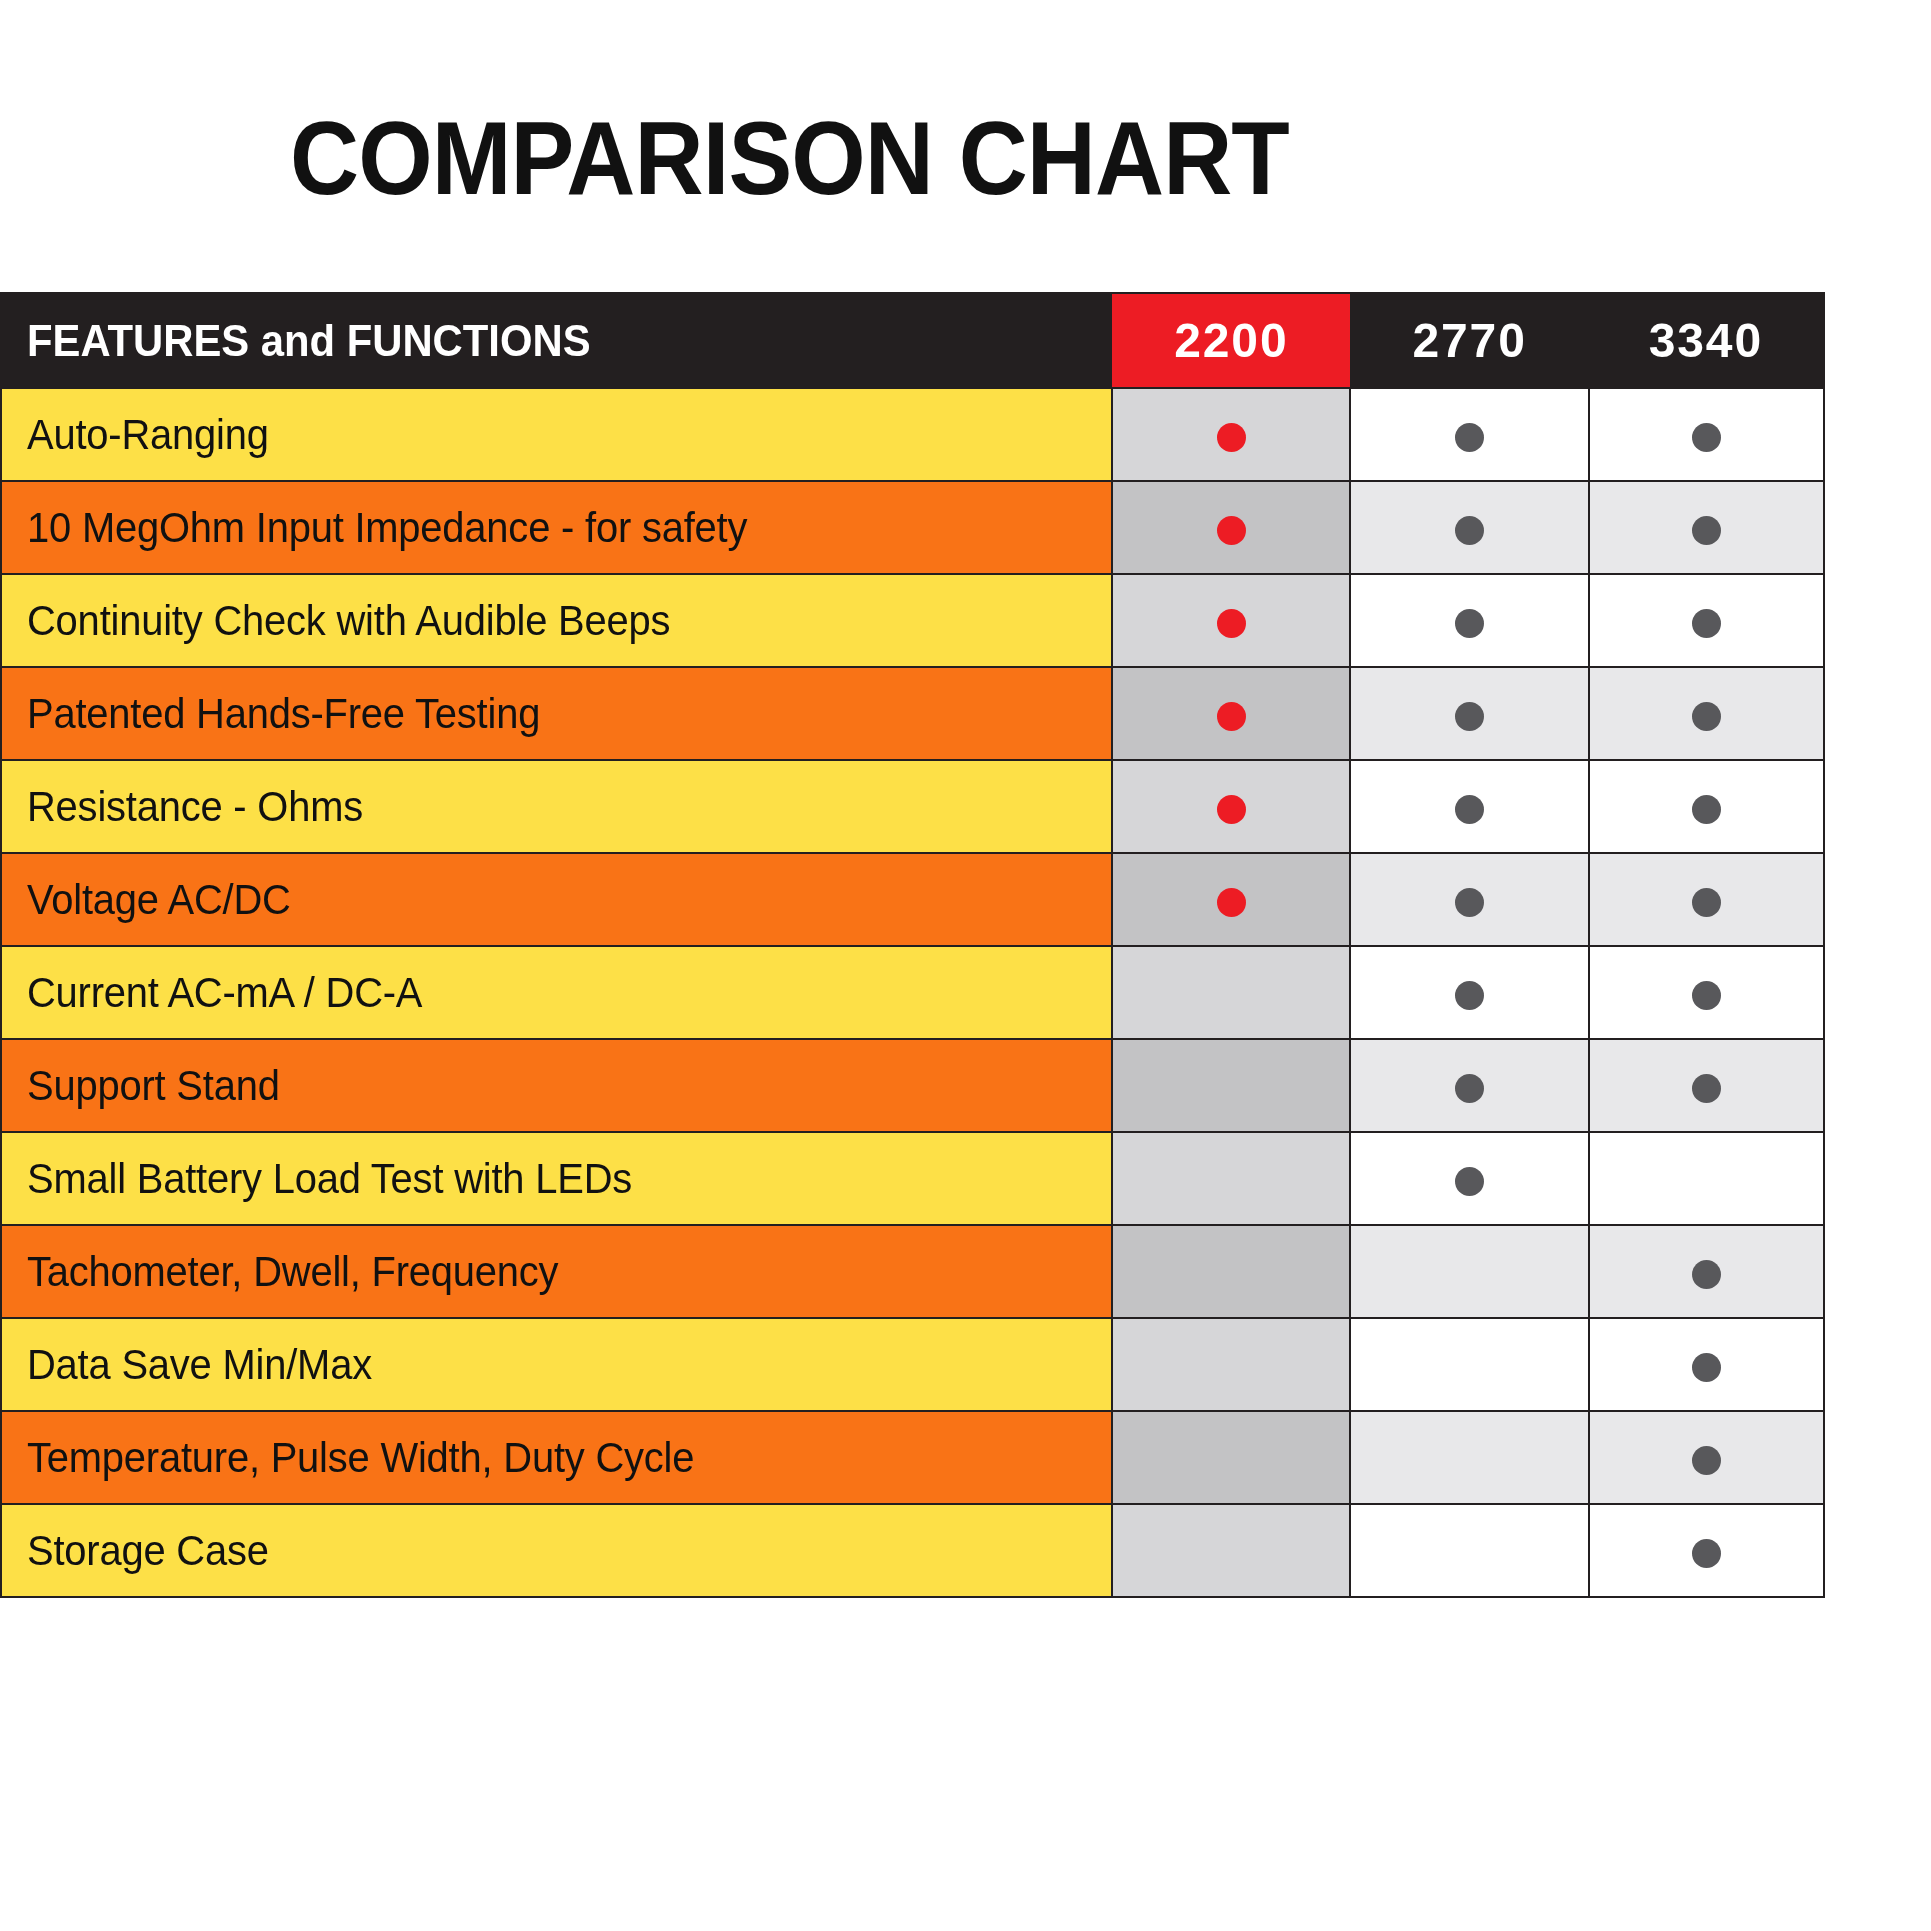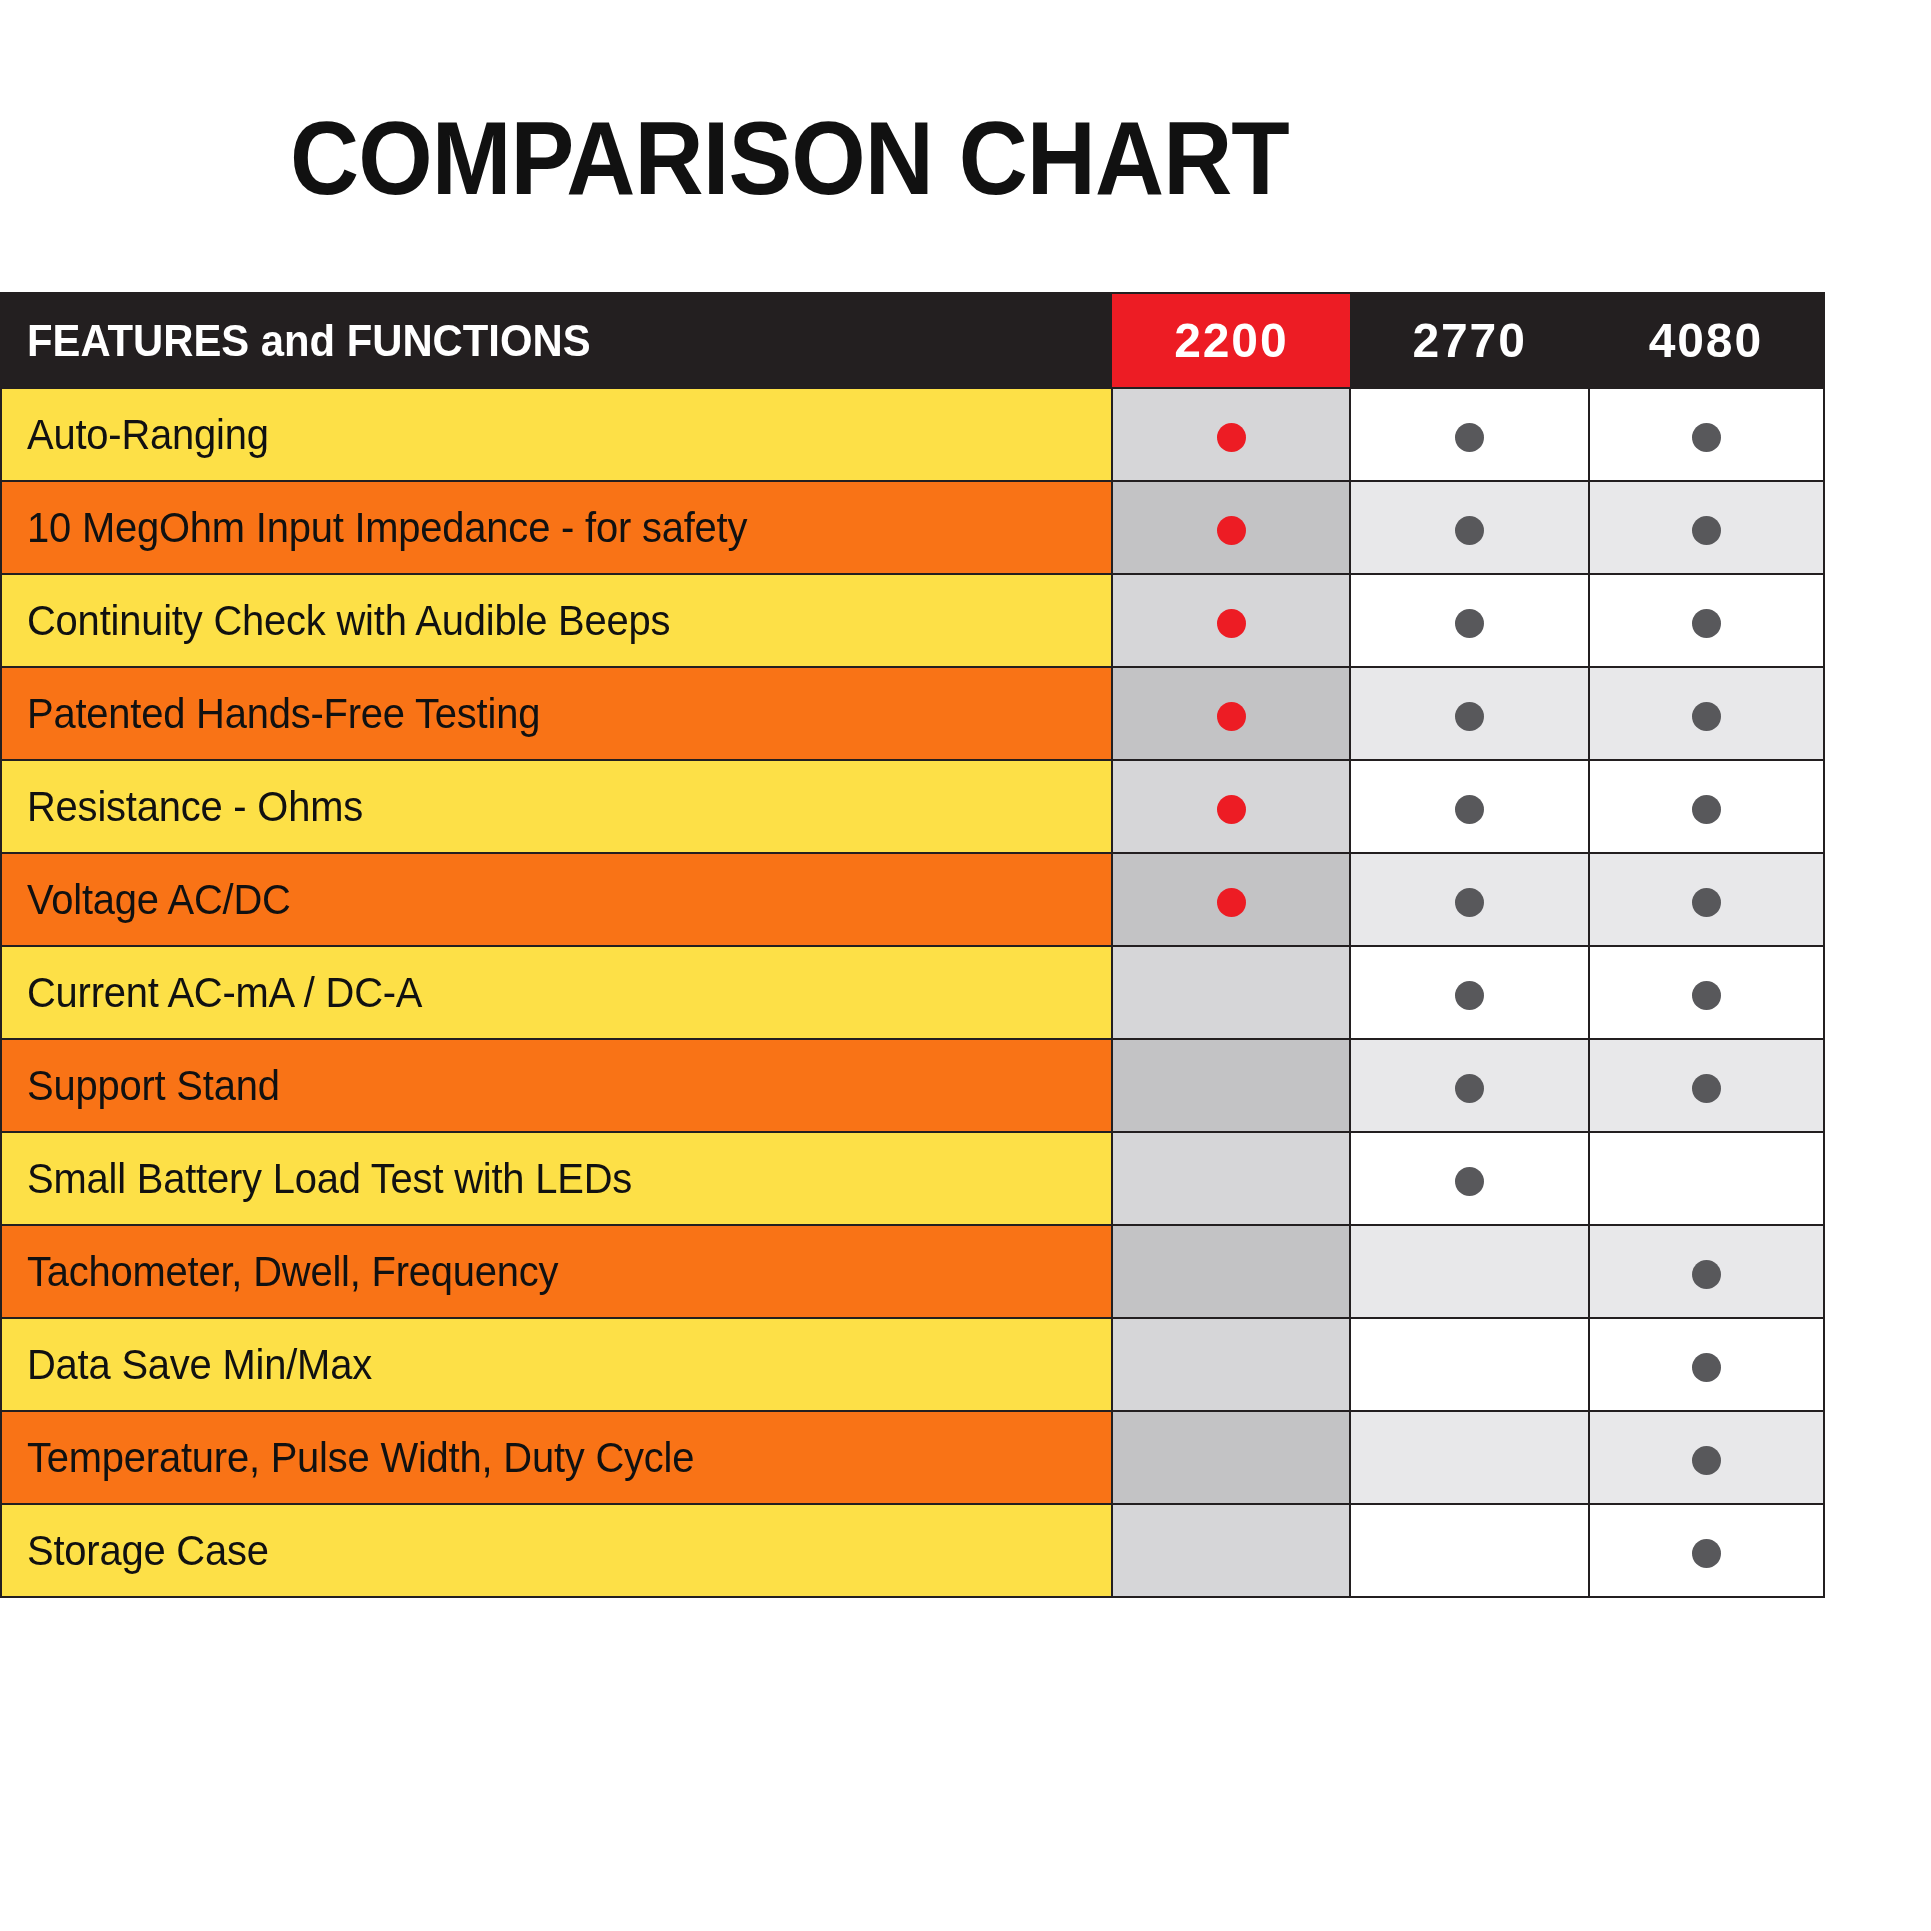--- a/index.html
+++ b/index.html
@@ -124,21 +124,21 @@
         <col class="c-feature">
         <col class="c-m1">
         <col class="c-m2">
         <col class="c-m3">
       </colgroup>
       <thead>
         <tr>
           <th class="feature-head"><span>FEATURES and FUNCTIONS</span></th>
           <th class="model-head accent">2200</th>
           <th class="model-head">2770</th>
-          <th class="model-head">4080</th>
+          <th class="model-head">3340</th>
         </tr>
       </thead>
       <tbody id="cmp-body">
           <tr class="odd">
             <td class="feature"><span>Auto-Ranging</span></td>
             <td class="mark m1"><span class="dot red"></span></td>
             <td class="mark m2"><span class="dot"></span></td>
             <td class="mark m3"><span class="dot"></span></td>
           </tr>
           <tr class="even">

